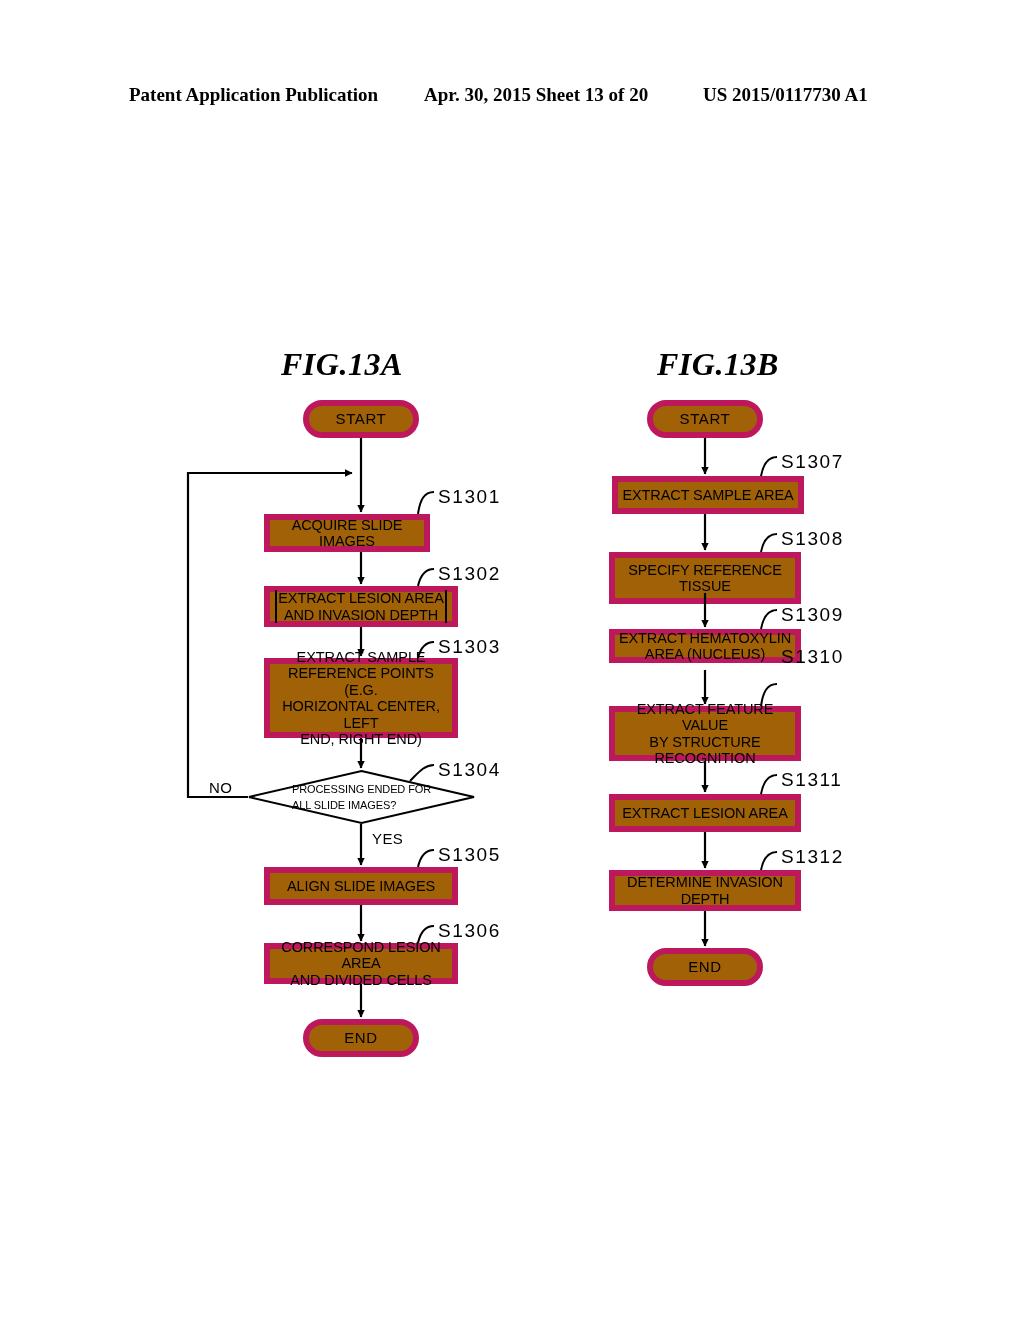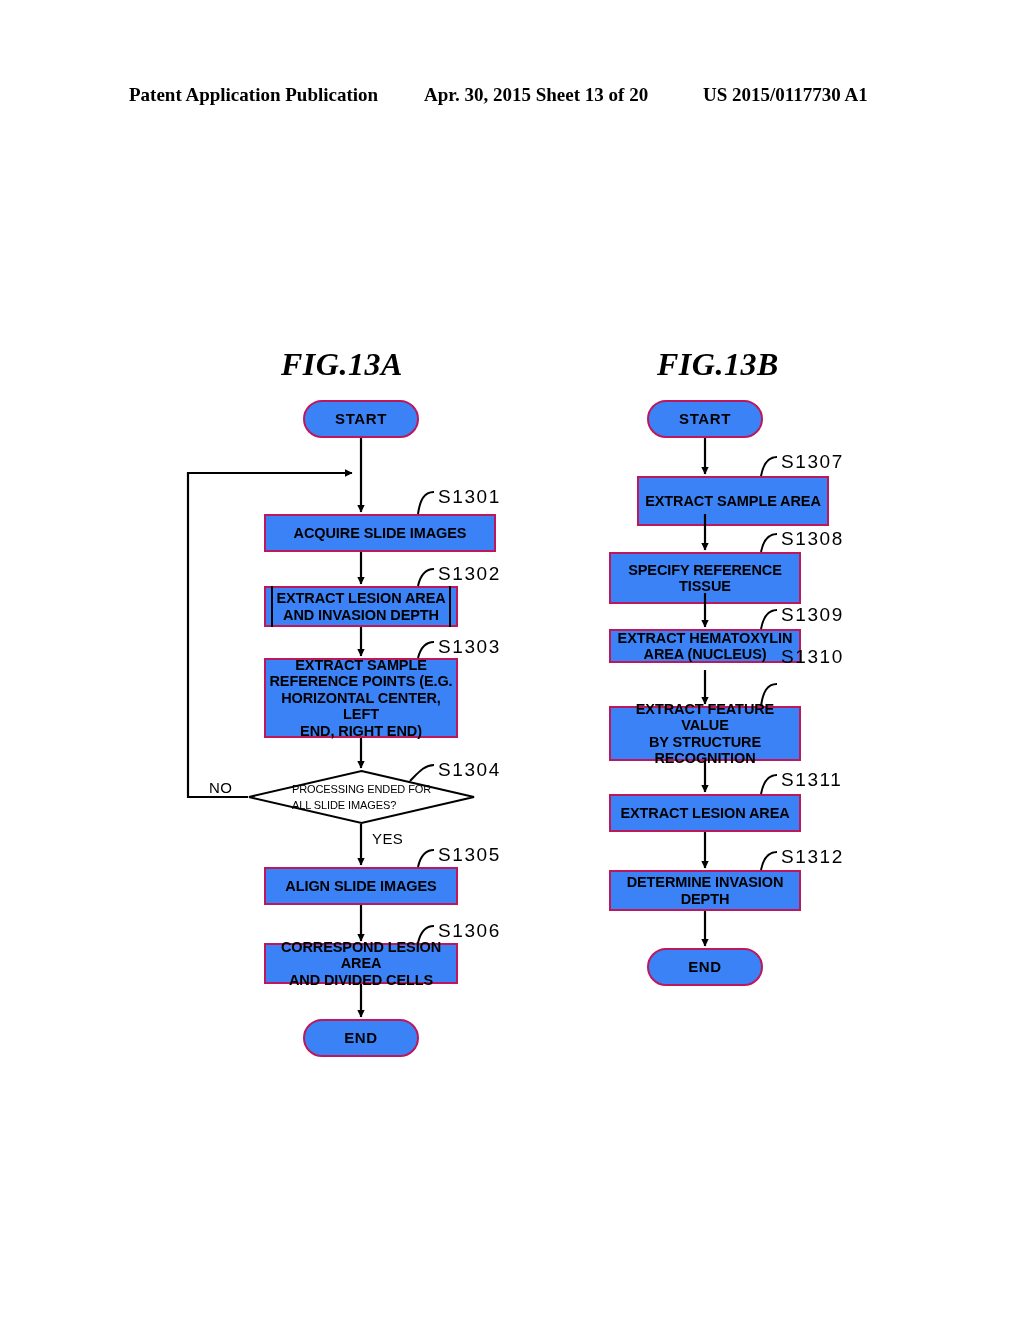--- a/index.html
+++ b/index.html
@@ -43,31 +43,30 @@
     font-size: 32px;
     letter-spacing: 0.5px;
     white-space: nowrap;
     margin-left: 35px;
   }
 
   
   .node {
     position: absolute;
     box-sizing: border-box;
-    border: 2px solid #be185d;
-    background: #3b82f6;
+    border: 6px solid #be185d;
+    background: #a16207;
     display: flex;
     align-items: center;
     justify-content: center;
     text-align: center;
     font-size: 14.5px;
     line-height: 16.5px;
     letter-spacing: -0.1px;
     white-space: pre-line;
-    font-weight: bold;
   }
   .terminator {
     border-radius: 999px;
     font-size: 15px;
     letter-spacing: 0.6px;
   }
   .process { }
 
   
   .subroutine::before,
@@ -132,21 +131,21 @@
 <div class="page-header">
   <span class="hdr-pub">Patent Application Publication</span>
   <span class="hdr-date">Apr. 30, 2015  Sheet 13 of 20</span>
   <span class="hdr-pat">US 2015/0117730 A1</span>
 </div>
 
 <div class="fig-title" style="left:246px; top:346px;">FIG.13A</div>
 
 <div class="node terminator" style="left:303px; top:400px; width:116px; height:38px;">START</div>
 
-<div class="node process" style="left:264px; top:514px; width:232px; height:38px;">ACQUIRE SLIDE IMAGES</div>
+<div class="node process" style="left:264px; top:514px; width:166px; height:38px;">ACQUIRE SLIDE IMAGES</div>
 <div class="steplabel" style="left:438px; top:486px;">S1301</div>
 
 <div class="node process subroutine" style="left:264px; top:586px; width:194px; height:41px;">EXTRACT LESION AREA
 AND INVASION DEPTH</div>
 <div class="steplabel" style="left:438px; top:563px;">S1302</div>
 
 <div class="node process" style="left:264px; top:658px; width:194px; height:80px;">EXTRACT SAMPLE
 REFERENCE POINTS (E.G.
 HORIZONTAL CENTER, LEFT
 END, RIGHT END)</div>
@@ -169,21 +168,21 @@
 <div class="node process" style="left:264px; top:943px; width:194px; height:41px;">CORRESPOND LESION AREA
 AND DIVIDED CELLS</div>
 <div class="steplabel" style="left:438px; top:920px;">S1306</div>
 
 <div class="node terminator" style="left:303px; top:1019px; width:116px; height:38px;">END</div>
 
 <div class="fig-title" style="left:622px; top:346px;">FIG.13B</div>
 
 <div class="node terminator" style="left:647px; top:400px; width:116px; height:38px;">START</div>
 
-<div class="node process" style="left:637px; top:476px; width:192px; height:50px;">EXTRACT SAMPLE AREA</div>
+<div class="node process" style="left:612px; top:476px; width:192px; height:38px;">EXTRACT SAMPLE AREA</div>
 <div class="steplabel" style="left:781px; top:451px;">S1307</div>
 
 <div class="node process" style="left:609px; top:552px; width:192px; height:52px;">SPECIFY REFERENCE
 TISSUE</div>
 <div class="steplabel" style="left:781px; top:528px;">S1308</div>
 
 <div class="node process" style="left:609px; top:629px; width:192px; height:34px;">EXTRACT HEMATOXYLIN
 AREA (NUCLEUS)</div>
 <div class="steplabel" style="left:781px; top:604px;">S1309</div>
 

